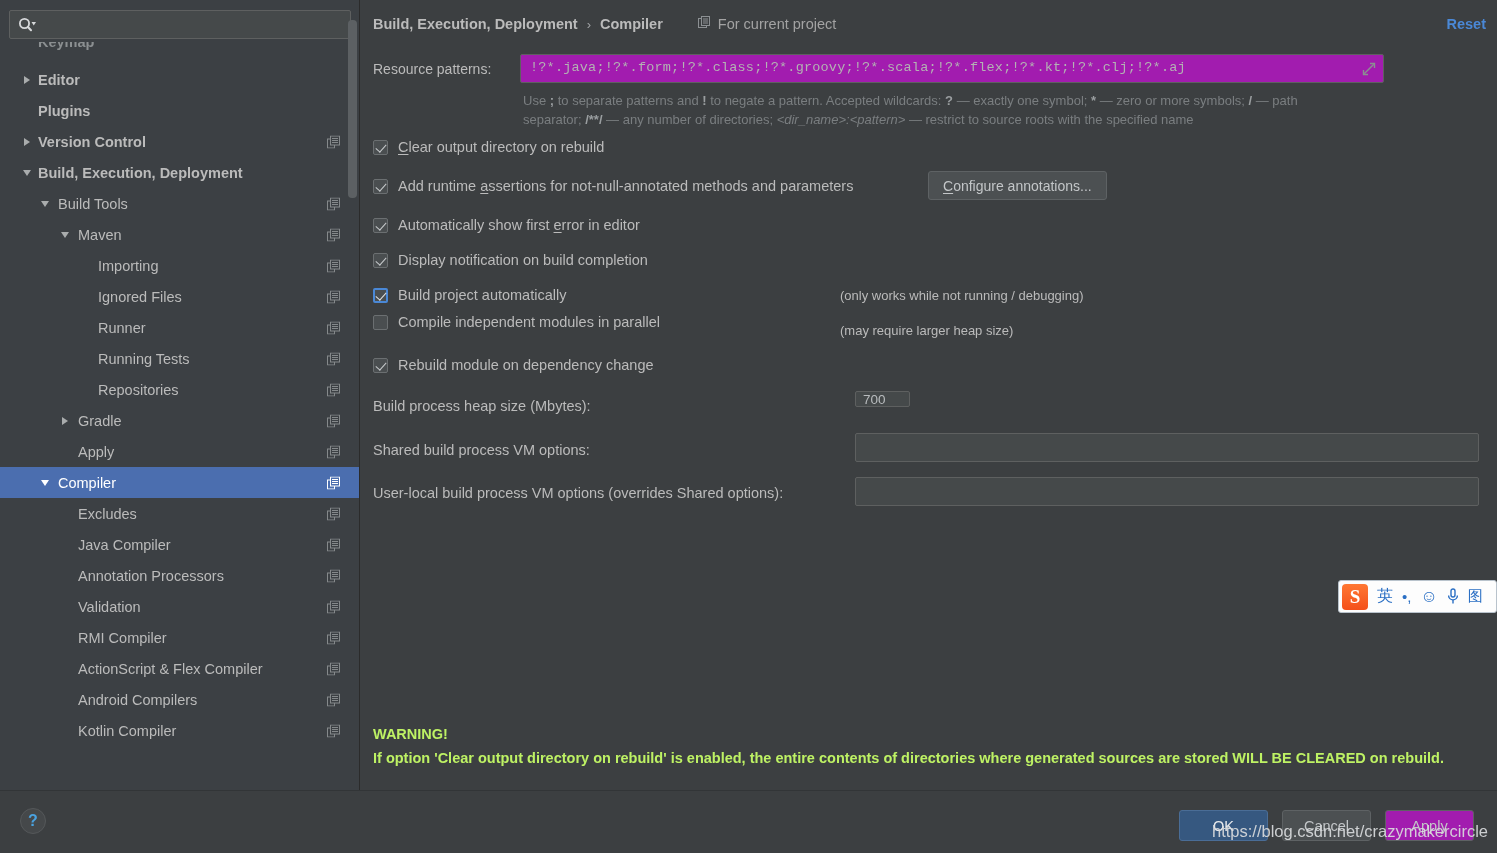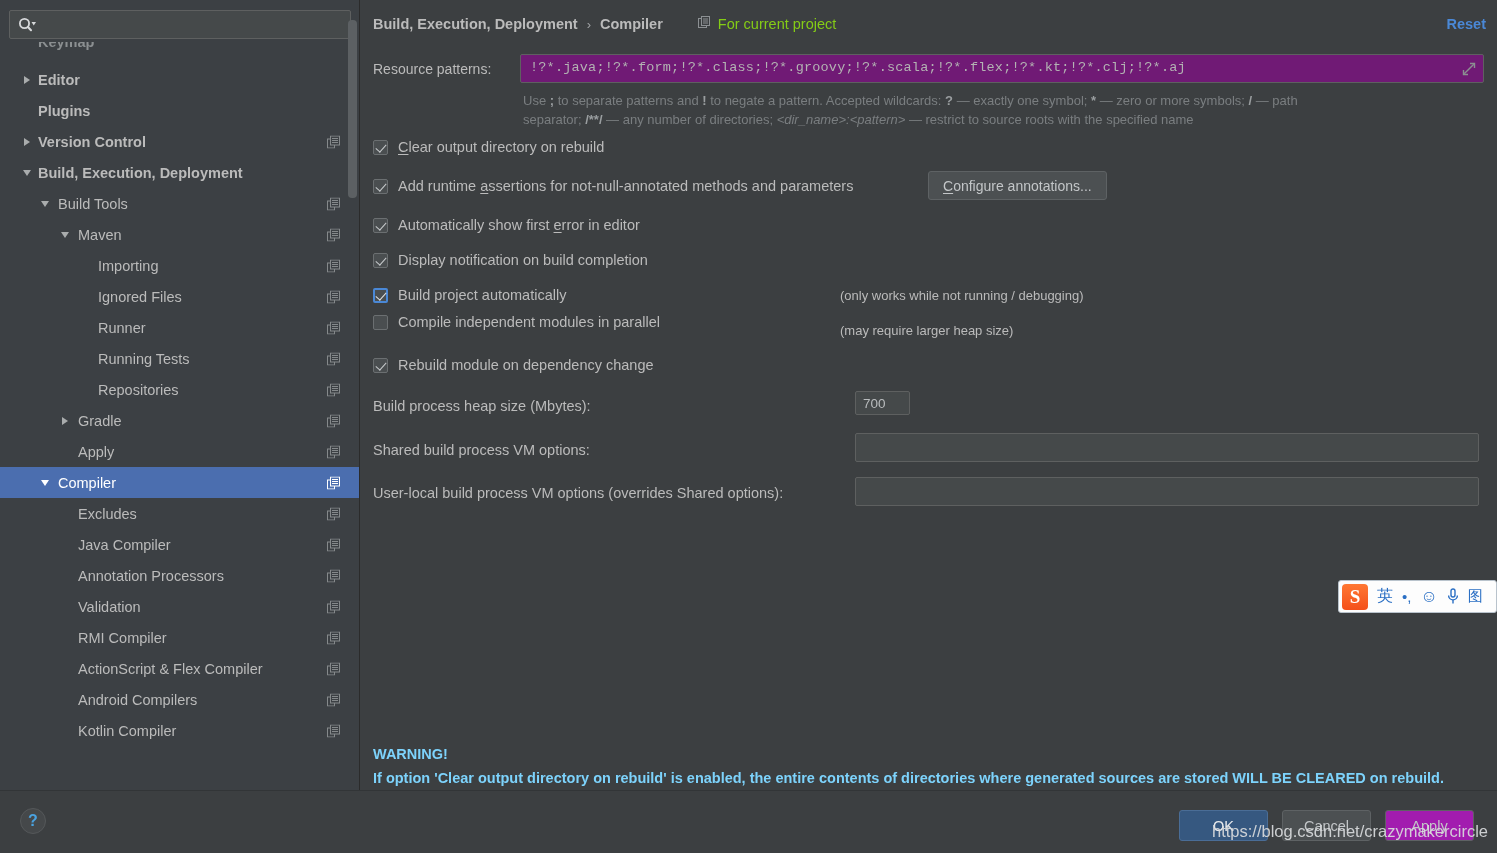--- a/index.html
+++ b/index.html
@@ -95,38 +95,38 @@
     overflow: hidden;
   }
   #breadcrumb {
     position: absolute; left: 13px; top: 16px;
     display: flex; align-items: center;
     font-size: 14.5px;
   }
   #breadcrumb .crumb { color: #bbbbbb; font-weight: bold; }
   #breadcrumb .sep { color: #a0a3a5; margin: 0 9px; font-size: 13px; }
   #breadcrumb .scope {
-    color: #84cc16; font-weight: normal; margin-left: 35px;
+    color: #a3a3a3; font-weight: normal; margin-left: 35px;
     display: flex; align-items: center; gap: 7px;
   }
   #reset-link {
     position: absolute; right: 11px; top: 16px;
     color: #4a88d6; font-size: 14.5px; font-weight: bold;
     cursor: pointer;
   }
 
   
   #rp-label {
     position: absolute; left: 13px; top: 61px;
     color: #bbbbbb; font-size: 14px;
   }
   #rp-field {
     position: absolute; left: 160px; top: 54px;
-    width: 964px; height: 29px;
-    background: #701a75;
+    width: 864px; height: 29px;
+    background: #a21caf;
     border: 1px solid #5e6060;
     border-radius: 2px;
   }
   #rp-value {
     position: absolute; left: 9px; top: 5px;
     color: #b3b3b3;
     font-family: "Liberation Mono", monospace;
     font-size: 13.5px;
     letter-spacing: .2px;
     white-space: nowrap;
@@ -197,23 +197,23 @@
     background: #45494a;
     border: 1px solid #5e6060;
     border-radius: 2px;
     color: #b9bcbe; font-size: 13.5px;
     display: flex; align-items: center;
     padding-left: 7px;
   }
 
   
   #warning {
-    position: absolute; left: 13px; top: 742px;
+    position: absolute; left: 13px; top: 722px;
     width: 1110px;
-    color: #7dd3fc; font-size: 14.5px; font-weight: bold;
+    color: #bef264; font-size: 14.5px; font-weight: bold;
     line-height: 24px;
   }
 
   
   #bottombar {
     position: absolute; left: 0; top: 790px;
     width: 1497px; height: 63px;
     background: #3c3f41;
     border-top: 1px solid #323537;
   }
@@ -588,21 +588,21 @@
         <span><span>Rebuild module on dependency change</span></span>
       </div>
     </div>
 
   <div id="cfg-ann-btn">
     <span class="mn">C</span>
       <span>onfigure annotations...</span>
   </div>
 
   <div class="fld-label" style="top:398px">Build process heap size (Mbytes):</div>
-  <div class="txt-field" style="left:495px; top:391px; width:55px; height:24px;">700</div>
+  <div class="txt-field" style="left:495px; top:391px; width:55px; height:16px;">700</div>
 
   <div class="fld-label" style="top:442px">Shared build process VM options:</div>
   <div class="txt-field" style="left:495px; top:433px; width:624px; height:29px;"></div>
 
   <div class="fld-label" style="top:485px">User-local build process VM options (overrides Shared options):</div>
   <div class="txt-field" style="left:495px; top:477px; width:624px; height:29px;"></div>
 
   <div id="warning">
     <div>WARNING!</div>
     <div>If option 'Clear output directory on rebuild' is enabled, the entire contents of directories where generated sources are stored WILL BE CLEARED on rebuild.</div>

